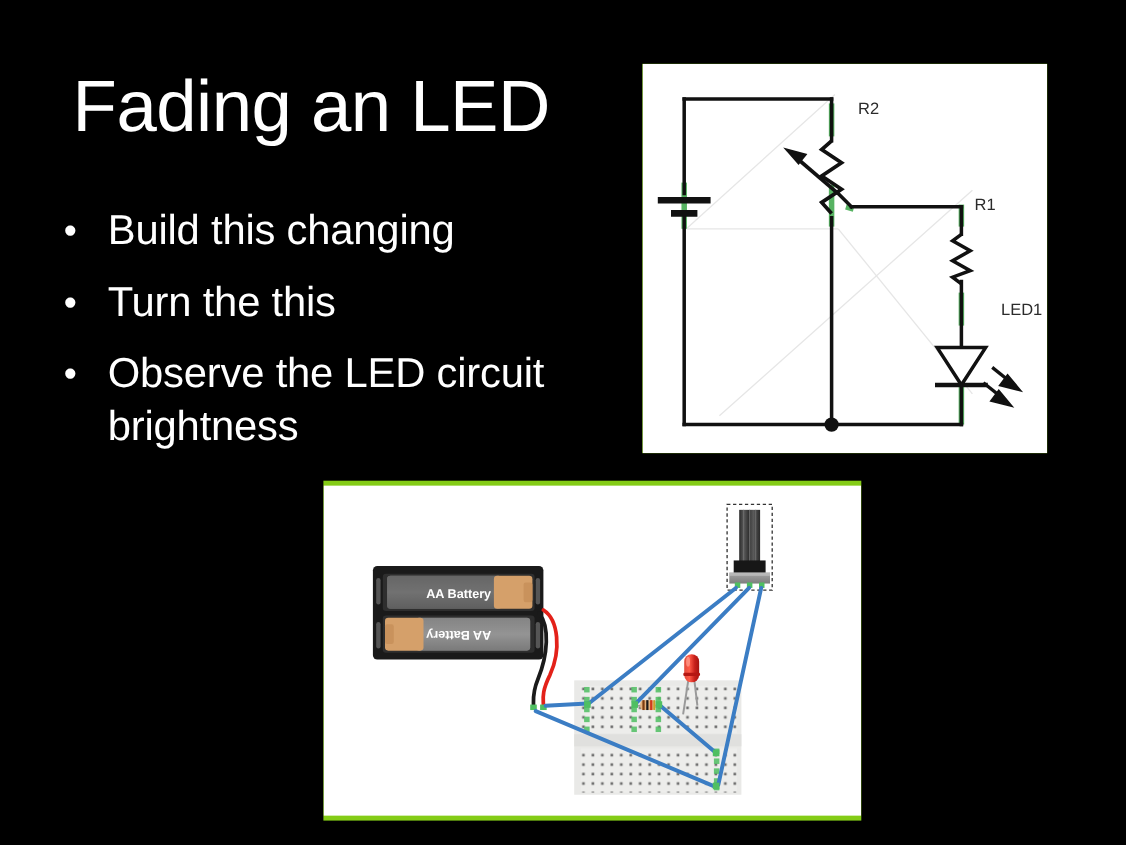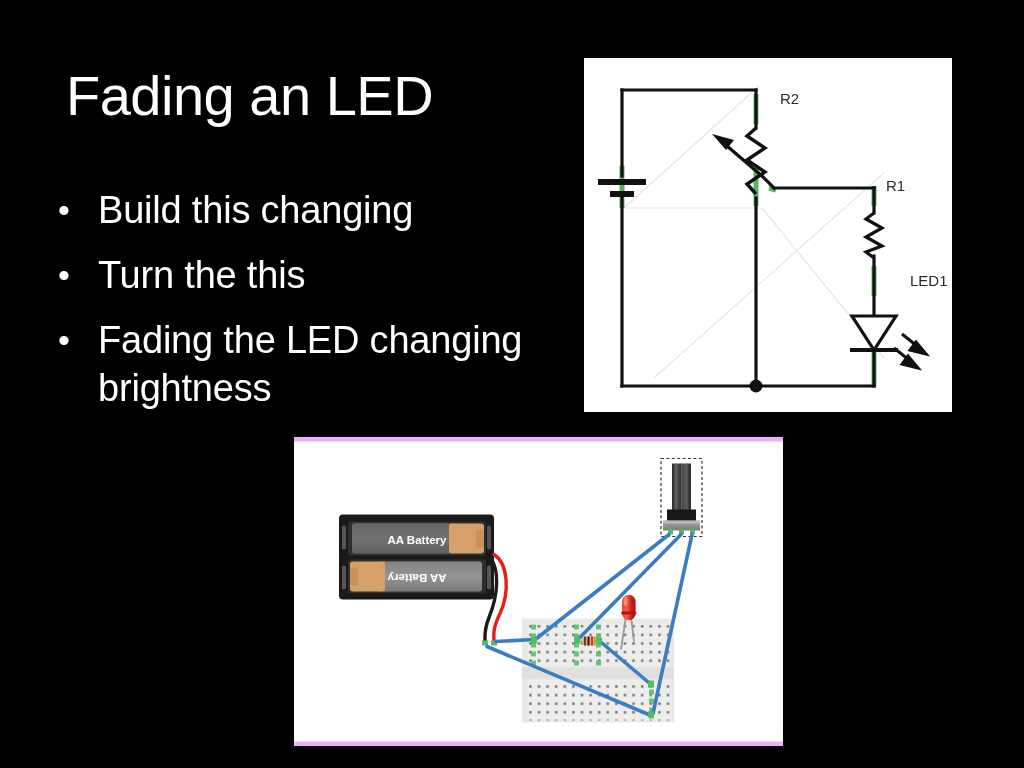--- a/index.html
+++ b/index.html
@@ -22,21 +22,21 @@
     background: #000000;
   }
 
   
   #slide-title {
     position: absolute;
     left: 66px;
     top: 58px;
     width: 500px;
     color: #ffffff;
-    font-size: 56px;
+    font-size: 66px;
     line-height: 76px;
     font-weight: 400;
     letter-spacing: -0.5px;
     white-space: nowrap;
   }
 
   
   #bullet-list {
     position: absolute;
     left: 58px;
@@ -62,21 +62,21 @@
     font-size: 34px;
     line-height: 48px;
   }
   .bullet-text {
     flex: 1 1 auto;
   }
 
   
   .photo-panel {
     position: absolute;
-    background: #f0abfc;
+    background: #84cc16;
     overflow: hidden;
   }
   #circuit-panel {
     left: 584px;
     top: 58px;
     width: 368px;
     height: 354px;
   }
   #breadboard-panel {
     left: 294px;
@@ -101,21 +101,21 @@
     <li class="bullet-item">
       <span class="bullet-dot">•</span>
       <span class="bullet-text">Build this changing</span>
     </li>
     <li class="bullet-item">
       <span class="bullet-dot">•</span>
       <span class="bullet-text">Turn the this</span>
     </li>
     <li class="bullet-item">
       <span class="bullet-dot">•</span>
-      <span class="bullet-text">Fading the LED changing brightness</span>
+      <span class="bullet-text">Observe the LED circuit brightness</span>
     </li>
   </ul>
 
   <div class="photo-panel" id="circuit-panel">
     <svg class="panel-svg" viewBox="0 0 368 354">
       <rect x="0" y="0" width="368" height="354" fill="#ffffff"></rect>
 
       <g stroke="#e6e6e6" stroke-width="1.2" fill="none">
         <line x1="40" y1="150" x2="175" y2="28"></line>
         <line x1="36" y1="150" x2="178" y2="150"></line>

